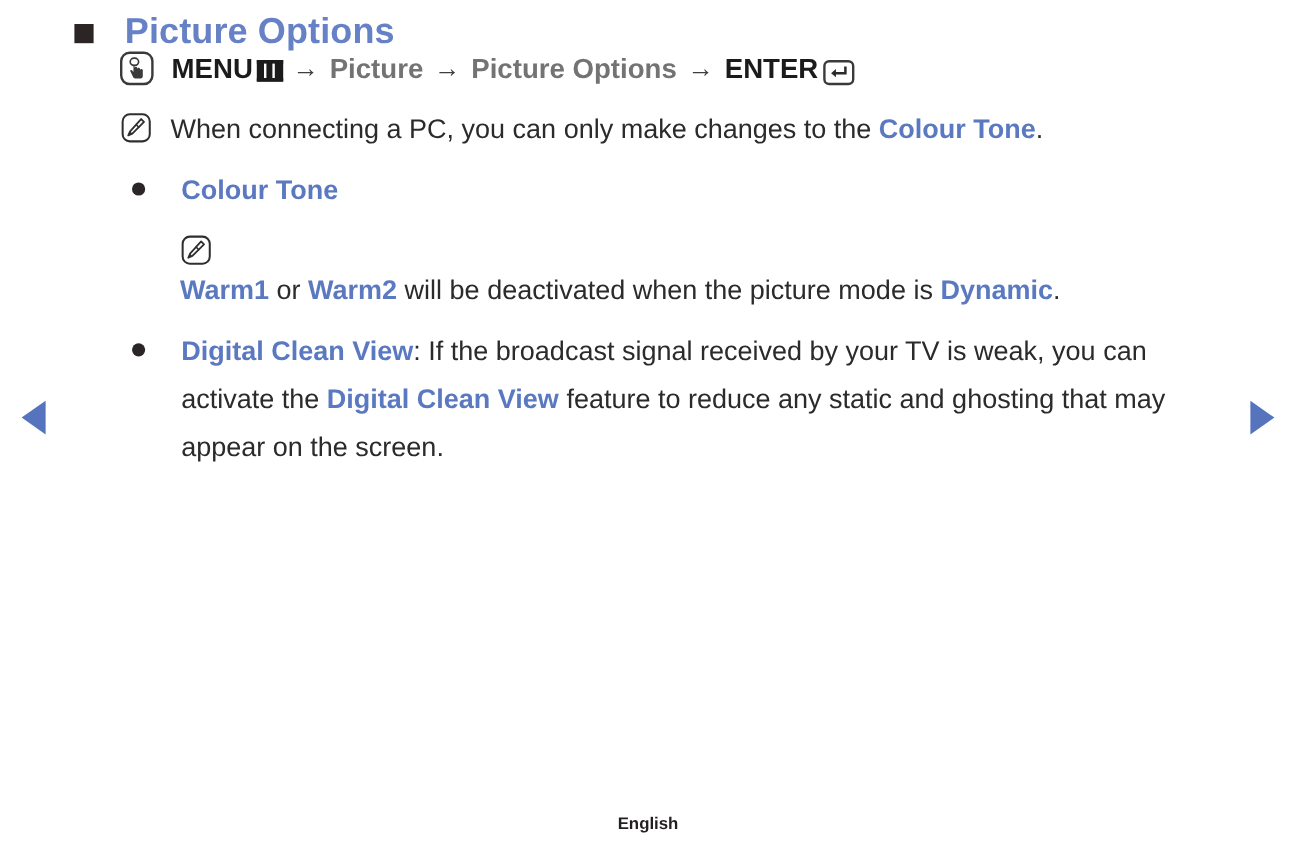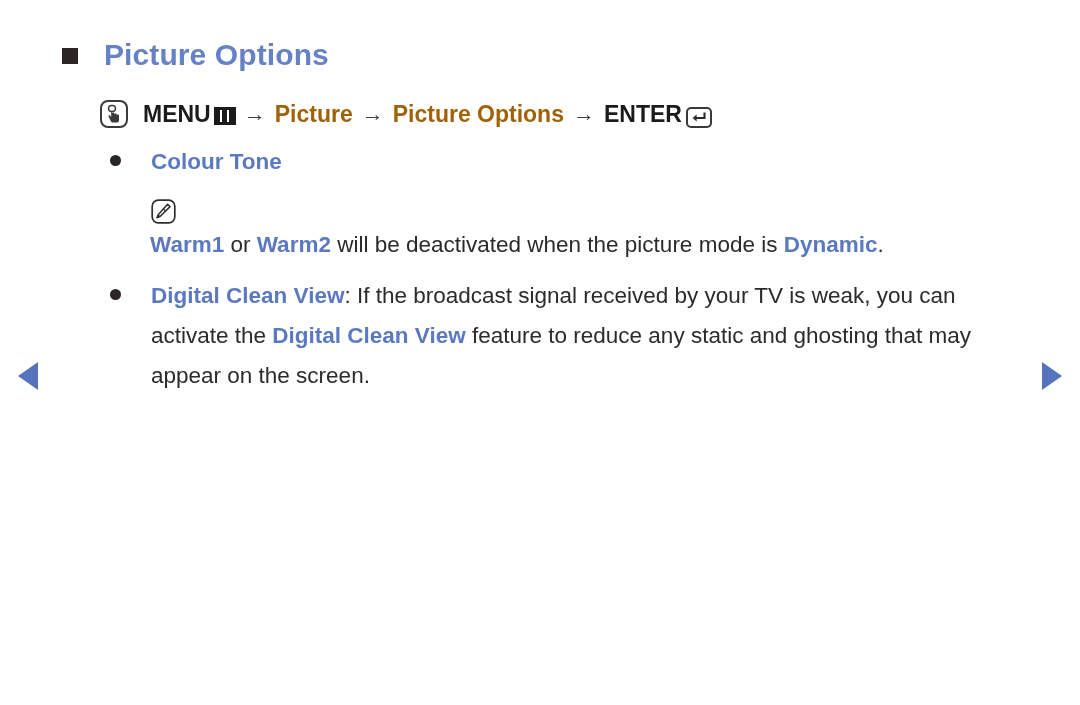--- a/index.html
+++ b/index.html
@@ -13,21 +13,20 @@
     font-family: "Liberation Sans", sans-serif;
     color: #231f20;
     overflow: hidden;
     position: relative;
   }
 
   
   .page {
     position: absolute;
     inset: 0;
-    margin-top: 28px;
   }
 
   
   .nav-arrow {
     position: absolute;
     top: 334px;
     width: 0;
     height: 0;
     cursor: pointer;
   }
@@ -66,36 +65,36 @@
     font-weight: bold;
     color: #6781c6;
     letter-spacing: 0.1px;
     line-height: 1;
   }
 
   
   .content {
     position: absolute;
     left: 100px;
-    top: 69px;
+    top: 40px;
     width: 930px;
   }
 
   
   .menu-path {
     display: flex;
     align-items: center;
     font-size: 23px;
     font-weight: bold;
     line-height: 1;
     height: 34px;
     white-space: nowrap;
   }
   .menu-path .seg { margin: 0 1px; }
-  .menu-path .blue { color: #a16207; }
+  .menu-path .blue { color: #737373; }
   .menu-path .dark { color: #1b1b1b; }
   .menu-path .arrow {
     color: #3e3e3e;
     font-weight: normal;
     margin: 0 8px;
     font-size: 22px;
   }
 
   
   .icon-hand {
@@ -251,20 +250,31 @@
       <span class="seg dark">ENTER</span>
       <span class="icon-enter">
         <svg width="22" height="17" viewBox="0 0 22 17">
           <path d="M16.5 3.5 L16.5 9.0 L7.0 9.0" fill="none" stroke="#2b2b2b" stroke-width="2.1"></path>
           <path d="M8.6 5.6 L4.6 9.0 L8.6 12.4 Z" fill="#2b2b2b"></path>
         </svg>
       </span>
     </div>
 
     <div id="rows">
+        <div class="row indent-0 row-note-top">
+          <span class="marker-note">
+            <svg width="27" height="27" viewBox="0 0 27 27">
+              <rect x="2.2" y="2.2" width="22.6" height="22.6" rx="6" ry="6" fill="none" stroke="#2f2f2f" stroke-width="1.7"></rect>
+              <path d="M17.6 6.2 L20.0 8.6 L10.3 18.3 L6.9 19.8 L8.4 16.4 Z" fill="none" stroke="#2f2f2f" stroke-width="1.5" stroke-linejoin="round"></path>
+              <path d="M13.2 10.6 L16.0 13.4" fill="none" stroke="#2f2f2f" stroke-width="1.3"></path>
+              <path d="M8.4 16.4 L6.9 19.8 L10.3 18.3 Z" fill="#2f2f2f"></path>
+            </svg>
+          </span>
+          <span class="body-text"><span>When connecting a PC, you can only make changes to the </span><span class="blue">Colour Tone</span><span>.</span></span>
+        </div>
         <div class="row indent-1 row-gap">
           <span class="marker-dot"></span>
           <span class="body-text"><span class="blue">Colour Tone</span></span>
         </div>
         <div class="row indent-2 row-gap">
           <span class="marker-note">
             <svg width="27" height="27" viewBox="0 0 27 27">
               <rect x="2.2" y="2.2" width="22.6" height="22.6" rx="6" ry="6" fill="none" stroke="#2f2f2f" stroke-width="1.7"></rect>
               <path d="M17.6 6.2 L20.0 8.6 L10.3 18.3 L6.9 19.8 L8.4 16.4 Z" fill="none" stroke="#2f2f2f" stroke-width="1.5" stroke-linejoin="round"></path>
               <path d="M13.2 10.6 L16.0 13.4" fill="none" stroke="#2f2f2f" stroke-width="1.3"></path>

